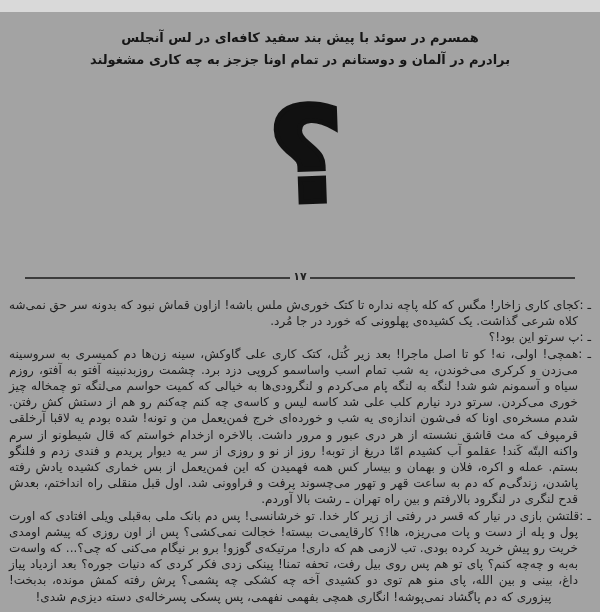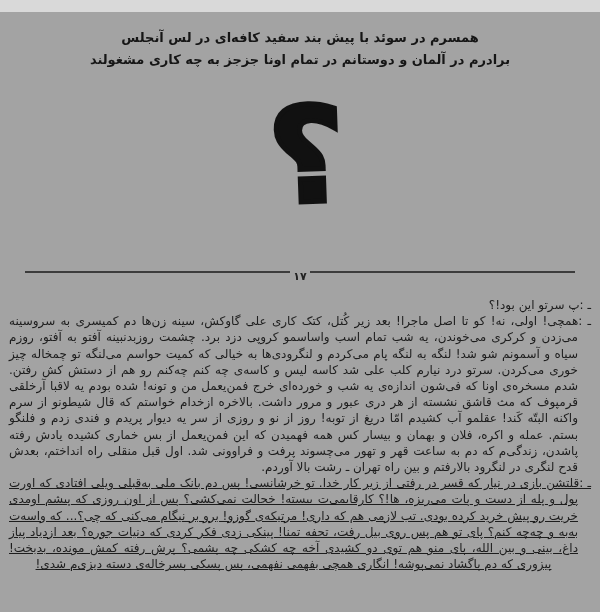--- a/index.html
+++ b/index.html
@@ -35,21 +35,21 @@
     line-height:1;
     color:#111;
     -webkit-text-stroke:5px #111;
     transform:rotate(-2deg) translateX(6px);
     user-select:none;
   }
   .divider {
     margin-top:44px;
     padding:0 25px;
     display:flex;
-    align-items:flex-start;
+    align-items:center;
   }
   .divider .rule {
     flex:1;
     height:2px;
     background:#3c3c3c;
   }
   .divider .pagenum {
     font-size:11px;
     font-weight:bold;
     padding:0 3px;
@@ -66,21 +66,20 @@
     line-height:16.2px;
     color:#1d1d1d;
   }
   .body-text p {
     margin:0;
     text-indent:-13px;
     padding-right:13px;
   }
   .body-text p.center-last {
     text-align-last:center;
-    text-decoration:underline;
   }
 </style>
 </head>
 <body>
 
 <div class="page">
 
   <div class="header">
     <div>همسرم در سوئد با پیش بند سفید کافه‌ای در لس آنجلس</div>
     <div>برادرم در آلمان و دوستانم در تمام اونا جزجز به چه کاری مشغولند</div>
@@ -90,18 +89,19 @@
     <span class="qmark">؟</span>
   </div>
 
   <div class="divider">
     <span class="rule"></span>
     <span class="pagenum">۱۷</span>
     <span class="rule"></span>
   </div>
 
   <div class="body-text">
+    <p>ـ :کجای کاری زاخار! مگس که کله پاچه نداره تا کتک خوری‌ش ملس باشه! ازاون قماش نبود که بدونه سر حق نمی‌شه کلاه شرعی گذاشت. یک کشیده‌ی پهلوونی که خورد در جا مُرد.</p>
     <p>ـ :پ سرتو این بود!؟</p>
     <p>ـ :همچی! اولی، نه! کو تا اصل ماجرا! بعد زیر کُتل، کتک کاری علی گاوکش، سینه زن‌ها دم کمیسری به سروسینه می‌زدن و کرکری می‌خوندن، یه شب تمام اسب واساسمو کروپی دزد برد. چشمت روزبدنبینه آفتو به آفتو، روزم سیاه و آسمونم شو شد! لنگه به لنگه پام می‌کردم و لنگرودی‌ها به خیالی که کمیت حواسم می‌لنگه تو چمخاله چیز خوری می‌کردن. سرتو درد نیارم کلب علی شد کاسه لیس و کاسه‌ی چه کنم چه‌کنم رو هم از دستش کش رفتن. شدم مسخره‌ی اونا که فی‌شون اندازه‌ی یه شب و خورده‌ای خرج فمن‌یعمل من و تونه! شده بودم یه لاقبا آرخلقی قرمپوف که مث قاشق نشسته از هر دری عبور و مرور داشت. بالاخره ازخدام خواستم که قال شیطونو از سرم واکنه البتّه کَند! عقلمو آب کشیدم امّا دریغ از توبه! روز از نو و روزی از سر یه دیوار پریدم و فندی زدم و فلنگو بستم. عمله و اکره، فلان و بهمان و بیسار کس همه فهمیدن که این فمن‌یعمل از بس خماری کشیده یادش رفته پاشدن، زندگی‌م که دم به ساعت قهر و تهور می‌چسوند پرفت و فراوونی شد. اول قبل منقلی راه انداختم، بعدش قدح لنگری در لنگرود بالارفتم و بین راه تهران ـ رشت بالا آوردم.</p>
     <p class="center-last">ـ :قلتشن بازی در نیار که قسر در رفتی از زیر کار خدا. تو خرشانسی! پس دم بانک ملی به‌قبلی ویلی افتادی که اورت پول و پله از دست و پات می‌ریزه، ها!؟ کارقایمی‌ت بیسته! خجالت نمی‌کشی؟ پس از اون روزی که پیشم اومدی خریت رو پیش خرید کرده بودی. تب لازمی هم که داری! مرتیکه‌ی گوزو! برو بر نیگام می‌کنی که چی؟... که واسه‌ت به‌به و چه‌چه کنم؟ پای تو هم پس روی بیل رفت، تحفه تمنا! پینکی زدی فکر کردی که دنیات جوره؟ بعد ازدیاد پیاز داغ، بینی و بین الله، پای منو هم توی دو کشیدی آخه چه کشکی چه پشمی؟ پرش رفته کمش مونده، بدبخت! پیزوری که دم پاگشاد نمی‌پوشه! انگاری همچی بفهمی نفهمی، پس پسکی پسرخاله‌ی دسته دیزی‌م شدی!</p>
   </div>
 
 </div>
 
 </body></html>

